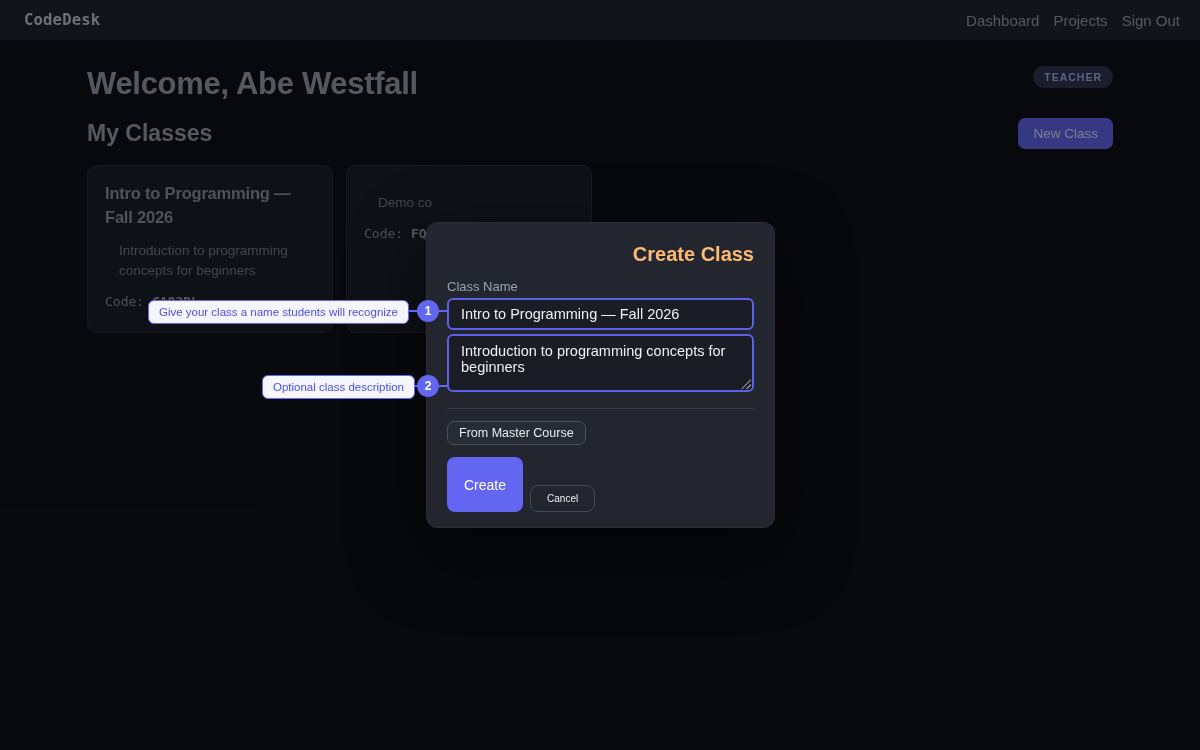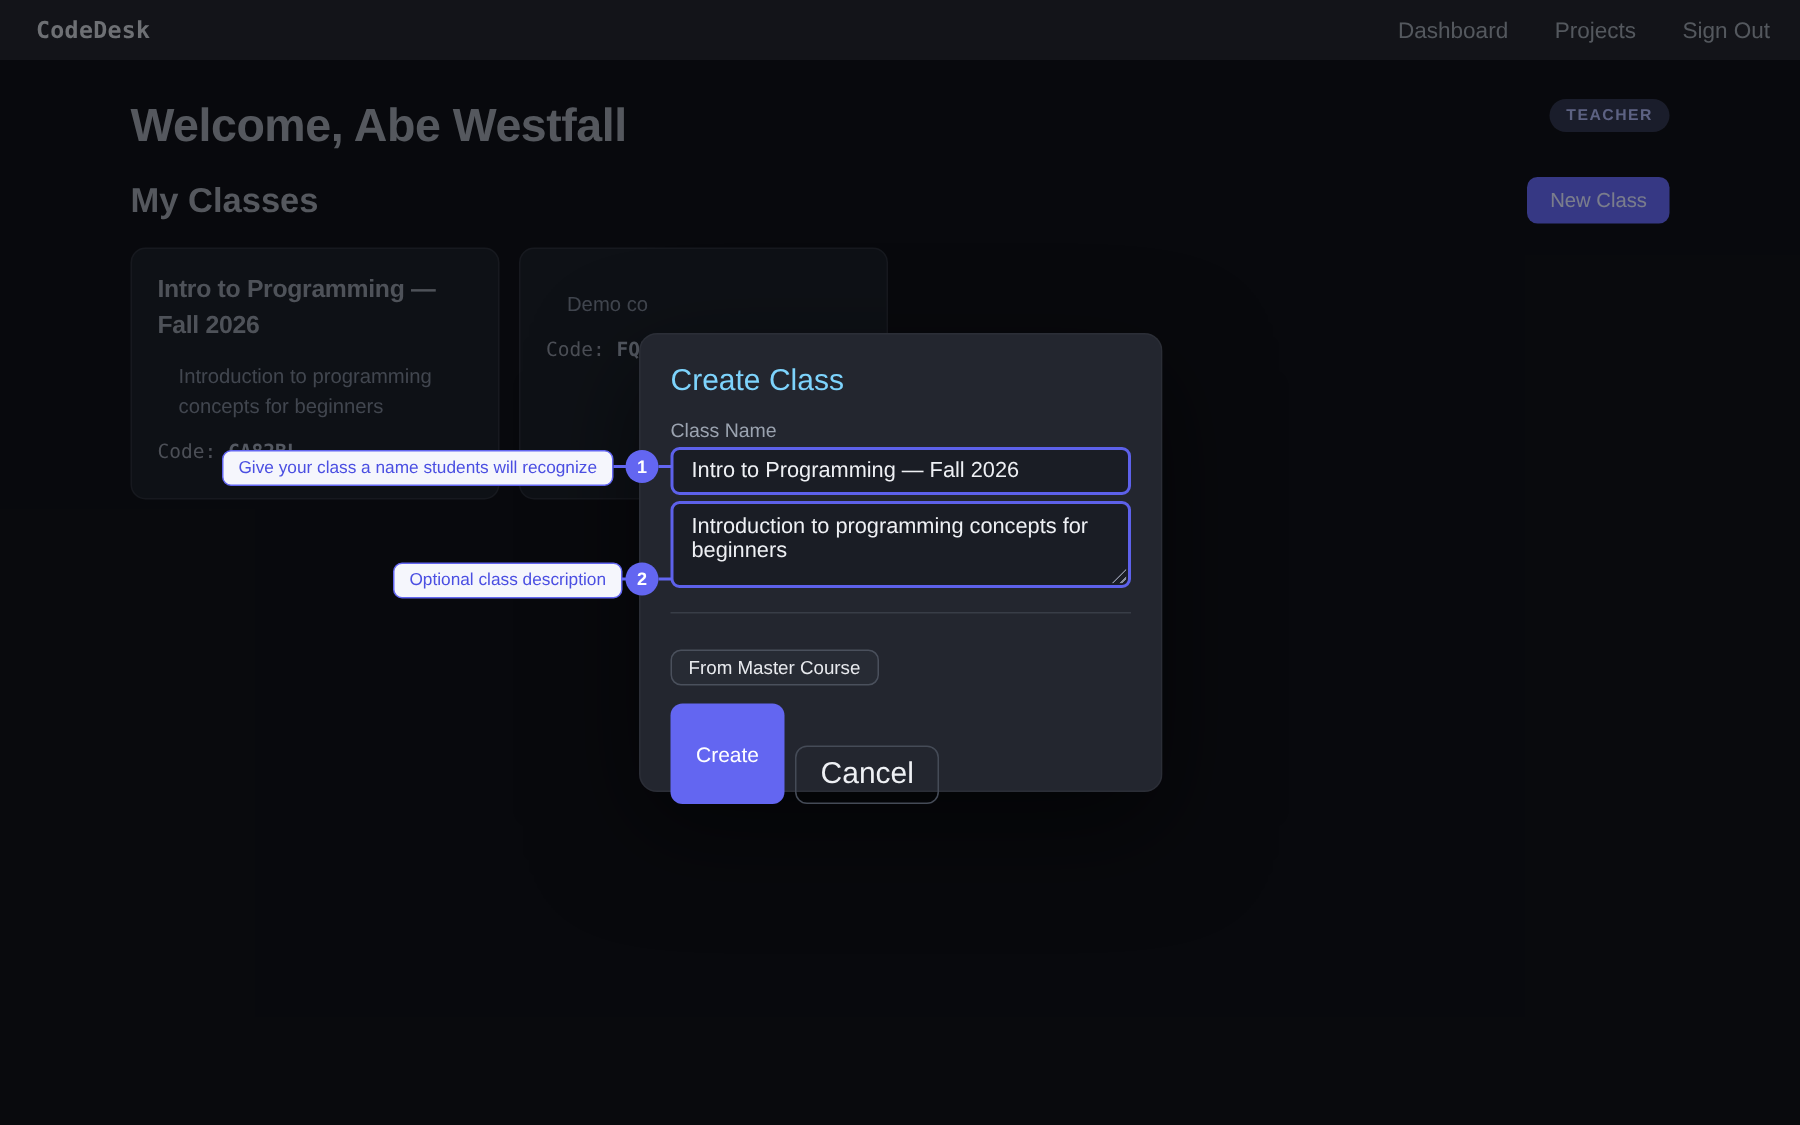--- a/index.html
+++ b/index.html
@@ -14,21 +14,21 @@
   
   .navbar {
     height:40px; background:#23262e;
     display:flex; align-items:center; justify-content:space-between;
     padding:0 20px 0 24px;
   }
   .brand {
     font-family:"DejaVu Sans Mono", monospace;
     font-weight:bold; font-size:15.5px; color:#c8ccd4; letter-spacing:0.2px;
   }
-  .nav-links { display:flex; gap:31px; }
+  .nav-links { display:flex; gap:14px; }
   .nav-link { font-size:15px; color:#99a0ab; cursor:pointer; }
 
   
   .main { padding:26px 87px 0; }
   .row { display:flex; justify-content:space-between; align-items:flex-start; }
   .h1 { font-size:31px; font-weight:bold; color:#9ba1ac; letter-spacing:-0.3px; }
   .role-badge {
     background:#31364f; color:#a9b2ee;
     font-size:10.5px; font-weight:bold; letter-spacing:1px;
     padding:5px 11px; border-radius:999px; white-space:nowrap;
@@ -57,21 +57,21 @@
   .overlay { position:absolute; inset:0; background:rgba(0,0,0,0.45); z-index:10; }
 
   
   .modal {
     position:absolute; left:426px; top:222px; width:349px; height:306px;
     background:#23262f; border-radius:12px; z-index:20;
     border:1px solid rgba(255,255,255,0.04);
     box-shadow:0 24px 70px rgba(0,0,0,0.55);
     padding:20px;
   }
-  .modal-title { font-size:20px; font-weight:normal; color:#7dd3fc; }
+  .modal-title { font-size:20px; font-weight:bold; color:#fdba74;text-align:right; }
   .field-label { margin-top:13px; font-size:13px; color:#9ba3b0; }
   .text-input {
     margin-top:4px; width:100%; height:32px;
     background:#1a1d25; border:2px solid #5d61ea; border-radius:6px;
     color:#eef0f4; font-size:14.5px; padding:0 12px;
     font-family:"Liberation Sans", sans-serif; outline:none;
   }
   .textarea-wrap { position:relative; margin-top:4px; }
   .text-area {
     display:block; width:100%; height:58px; resize:none;
@@ -80,34 +80,34 @@
     font-family:"Liberation Sans", sans-serif; outline:none; overflow:hidden;
   }
   .resize-grip {
     position:absolute; right:3px; bottom:3px; width:10px; height:10px;
     background:repeating-linear-gradient(135deg, transparent 0 2.5px, #8a8fa0 2.5px 4px);
     clip-path:polygon(100% 0, 100% 100%, 0 100%);
     pointer-events:none;
   }
   .divider { margin-top:16px; border-top:1px solid #383d47; }
   .chip-btn {
-    margin-top:24px; display:inline-block; background:#272b34;
+    margin-top:12px; display:inline-block; background:#272b34;
     border:1px solid #4a505c; border-radius:7px; cursor:pointer;
     color:#e8eaee; font-size:12.5px; padding:4px 11px;
     font-family:"Liberation Sans", sans-serif;
   }
   .actions { margin-top:12px; display:flex; gap:7px; }
   .btn-primary {
     background:#6366f1; color:#ffffff; border:none; cursor:pointer;
     font-size:14px; padding:7px 17px; border-radius:8px;
     font-family:"Liberation Sans", sans-serif;
   }
   .btn-secondary {
     background:transparent; color:#eef0f4; border:1px solid #454b57; cursor:pointer;
-    font-size:20px; padding:7px 16px; border-radius:8px;
+    font-size:10px; padding:7px 16px; border-radius:8px;
     font-family:"Liberation Sans", sans-serif;
     margin-top:28px;
   }
 
   
   .tour-tooltip {
     position:absolute; z-index:30;
     background:#f5f6fc; border:1px solid #6366f1; border-radius:6px;
     color:#4b4fe2; font-size:11.5px; padding:4px 10px; white-space:nowrap;
     line-height:14px;

